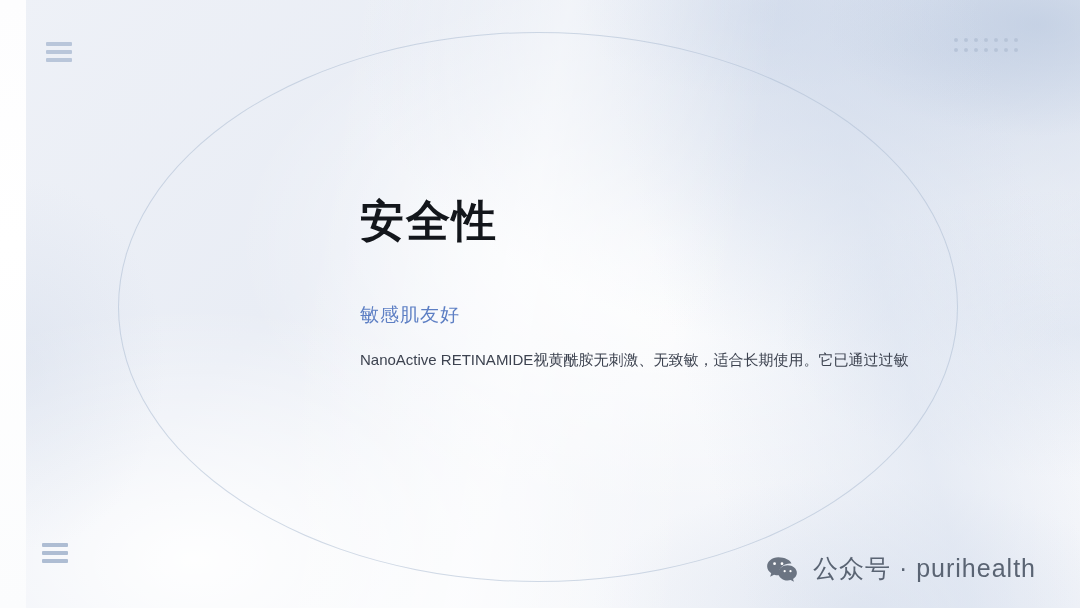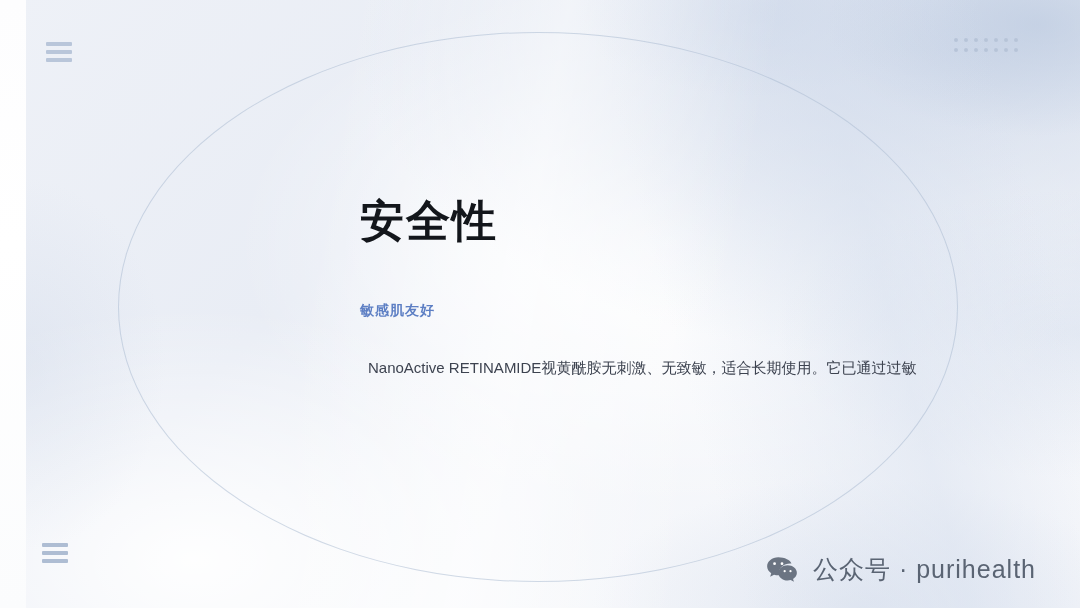--- a/index.html
+++ b/index.html
@@ -103,43 +103,43 @@
     top: 192px;
     font-size: 44px;
     font-weight: bold;
     color: #13161b;
     letter-spacing: 2px;
   }
   .subtitle {
     position: absolute;
     left: 360px;
     top: 302px;
-    font-size: 14px;
-    font-weight: bold;
+    font-size: 19px;
+    font-weight: normal;
     color: #5d7fc4;
     letter-spacing: 1px;
   }
   .body-text {
     position: absolute;
     left: 360px;
     top: 345px;
     width: 600px;
     font-size: 15px;
     line-height: 29px;
     color: #3d4350;
   }
-  .body-text p { margin: 8px; }
+  .body-text p { margin: 0; }
 
   
   .footer {
     position: absolute;
     right: 44px;
     bottom: 22px;
     display: flex;
-    align-items: center;
+    align-items: flex-start;
     gap: 14px;
   }
   .wechat-icon {
     width: 34px;
     height: 34px;
     display: block;
   }
   .footer-text {
     font-size: 25px;
     color: #5a6473;

